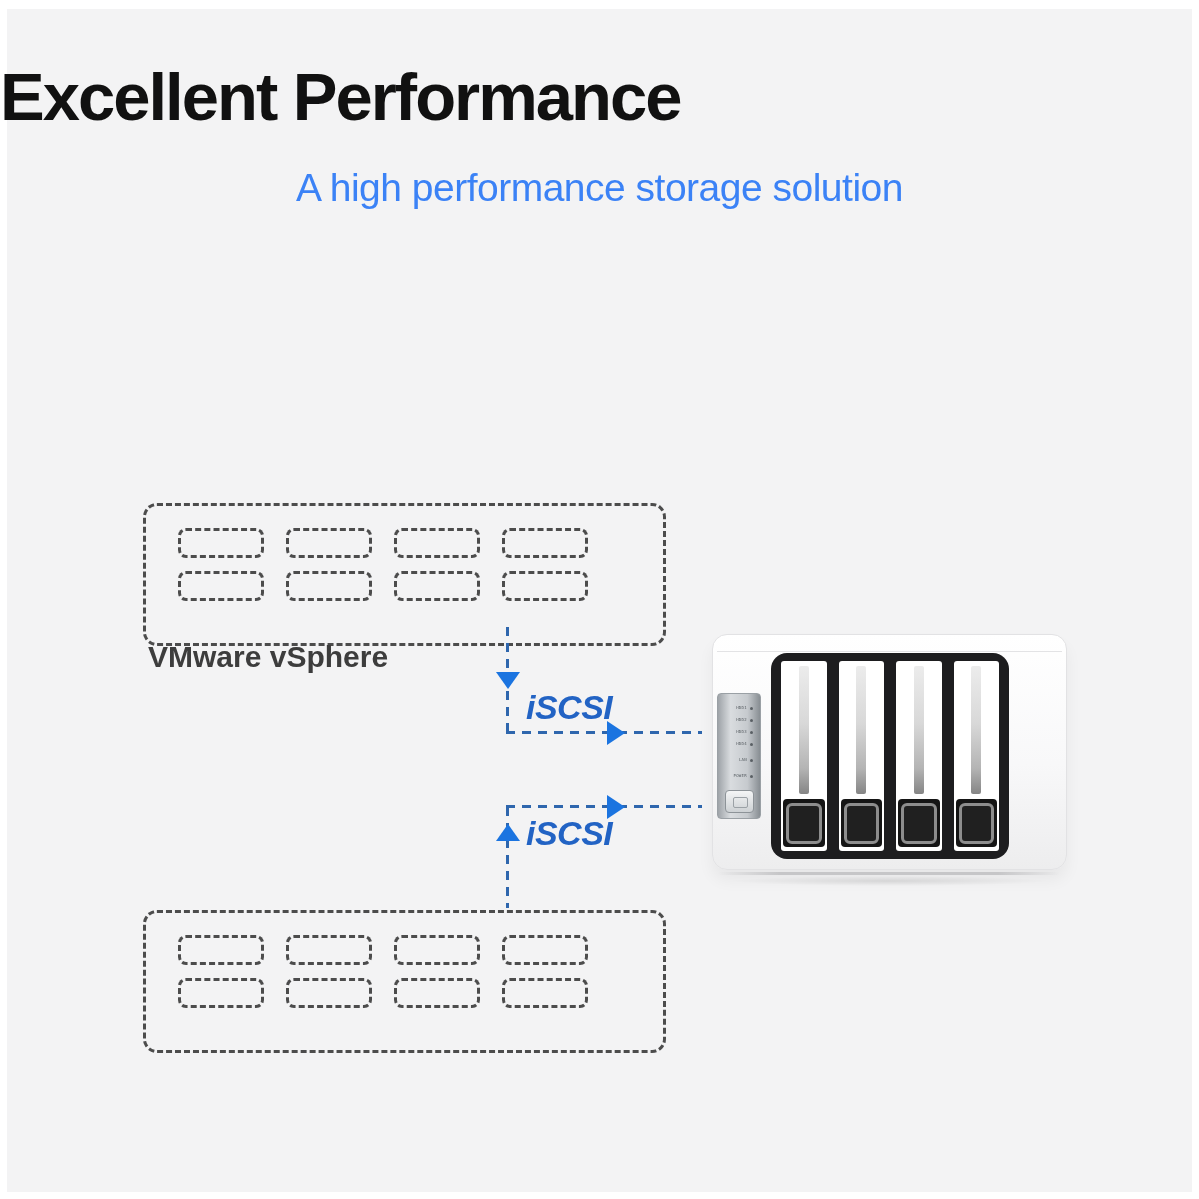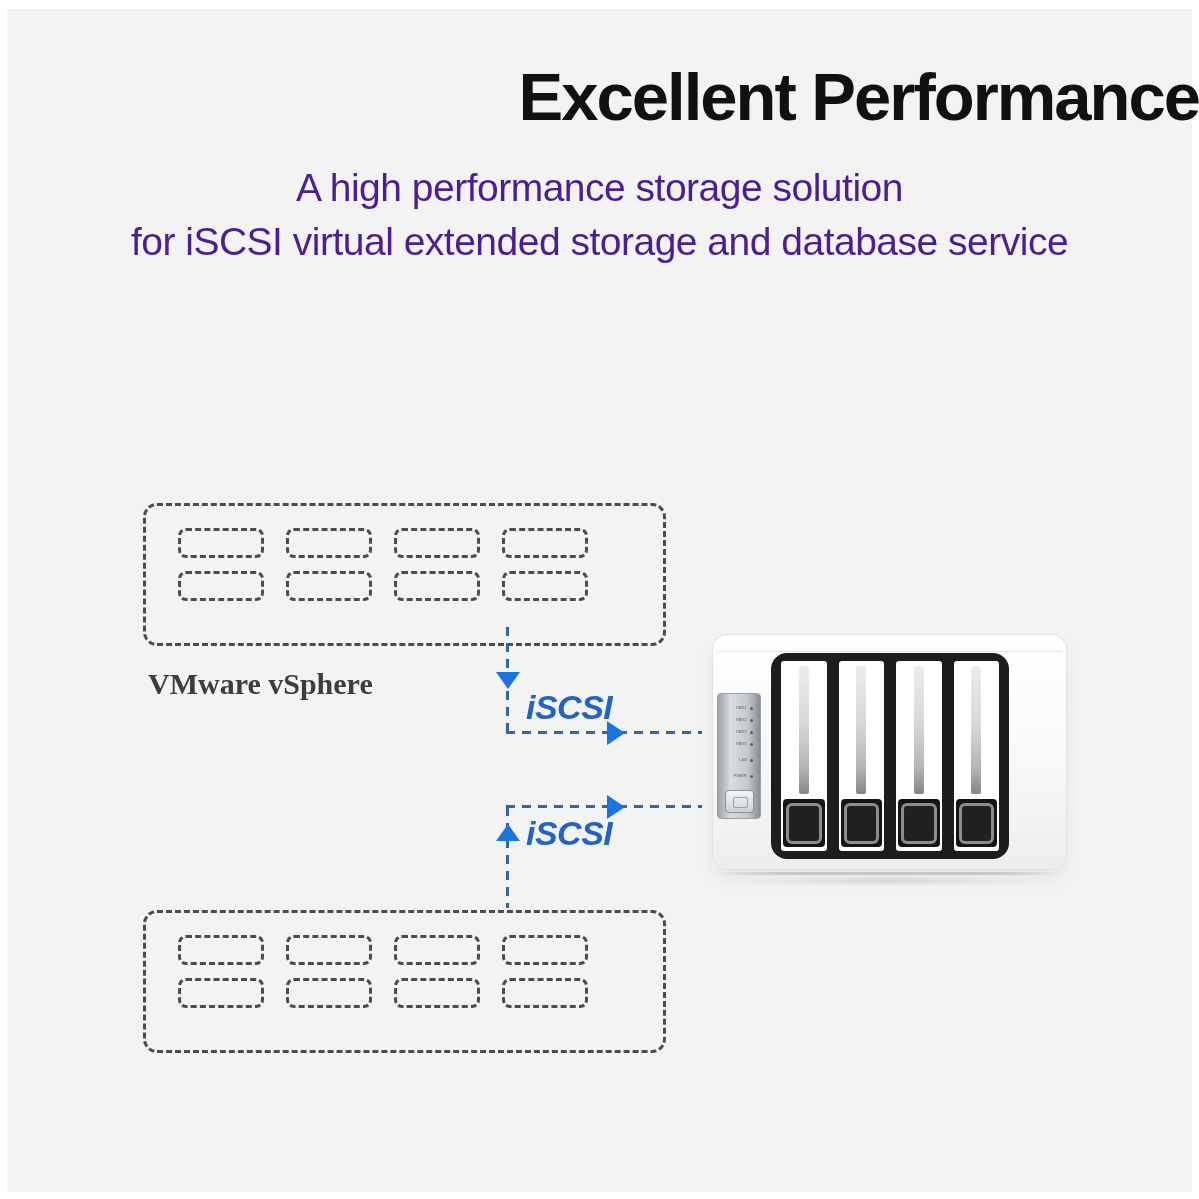--- a/index.html
+++ b/index.html
@@ -6,46 +6,46 @@
   body{
     width:1199px;height:1199px;position:relative;background:#ffffff;
     font-family:"Liberation Sans","DejaVu Sans",sans-serif;
     overflow:hidden;
   }
   .bg-canvas{position:absolute;left:7px;top:9px;right:7px;bottom:7px;background:#f3f3f4;}
   .stage{position:absolute;inset:0;}
 
   
   .title{
-    position:absolute;left:0;top:58px;width:1199px;text-align:right;
+    position:absolute;left:0;top:58px;width:1199px;text-align:left;
     font-size:67px;font-weight:700;letter-spacing:-2px;color:#111111;
   }
   .subtitle{
     position:absolute;left:0;width:1199px;text-align:center;
-    font-size:39px;font-weight:400;color:#4c1d95;letter-spacing:-0.5px;
+    font-size:39px;font-weight:400;color:#3b82f6;letter-spacing:-0.5px;
   }
   .subtitle.line1{top:166px;}
   .subtitle.line2{top:220px;}
 
   
   .cluster{
     position:absolute;width:485px;height:115px;
     border:3px dashed #4c4c4c;border-radius:14px;
     display:grid;grid-template-columns:repeat(4,86px);grid-template-rows:30px 30px;
     gap:13px 22px;padding:22px 0 0 32px;box-sizing:content-box;
   }
   .cluster.vmware{left:143px;top:503px;}
   .cluster.hyperv{left:143px;top:910px;}
   .vm-slot{
     width:86px;height:30px;border:3px dashed #4c4c4c;border-radius:8px;box-sizing:border-box;
   }
   .cluster-label{
     position:absolute;font-size:30px;font-weight:700;color:#3d3d3d;letter-spacing:0px;
   }
-  .cluster-label.vmware{left:148px;top:667px;font-family:Liberation Serif, serif;}
+  .cluster-label.vmware{left:148px;top:640px;}
   .cluster-label.hyperv{left:150px;top:1048px;}
 
   
   .dash-h{position:absolute;height:3px;
     background:repeating-linear-gradient(90deg,#2e66ad 0 9px,rgba(0,0,0,0) 9px 16px);}
   .dash-v{position:absolute;width:3px;
     background:repeating-linear-gradient(180deg,#2e66ad 0 9px,rgba(0,0,0,0) 9px 16px);}
   .arrow-down{position:absolute;width:0;height:0;
     border-left:12px solid transparent;border-right:12px solid transparent;
     border-top:17px solid #1b74e0;}
@@ -117,21 +117,20 @@
 </style>
 </head>
 <body>
 
 <div class="bg-canvas"></div>
 
 <div class="stage">
 
   <div class="title">Excellent Performance</div>
   <div class="subtitle line1">A high performance storage solution</div>
-  <div class="subtitle line2">for iSCSI virtual extended storage and database service</div>
 
   <div class="cluster vmware">
     <div class="vm-slot"></div>
     <div class="vm-slot"></div>
     <div class="vm-slot"></div>
     <div class="vm-slot"></div>
     <div class="vm-slot"></div>
     <div class="vm-slot"></div>
     <div class="vm-slot"></div>
     <div class="vm-slot"></div>

